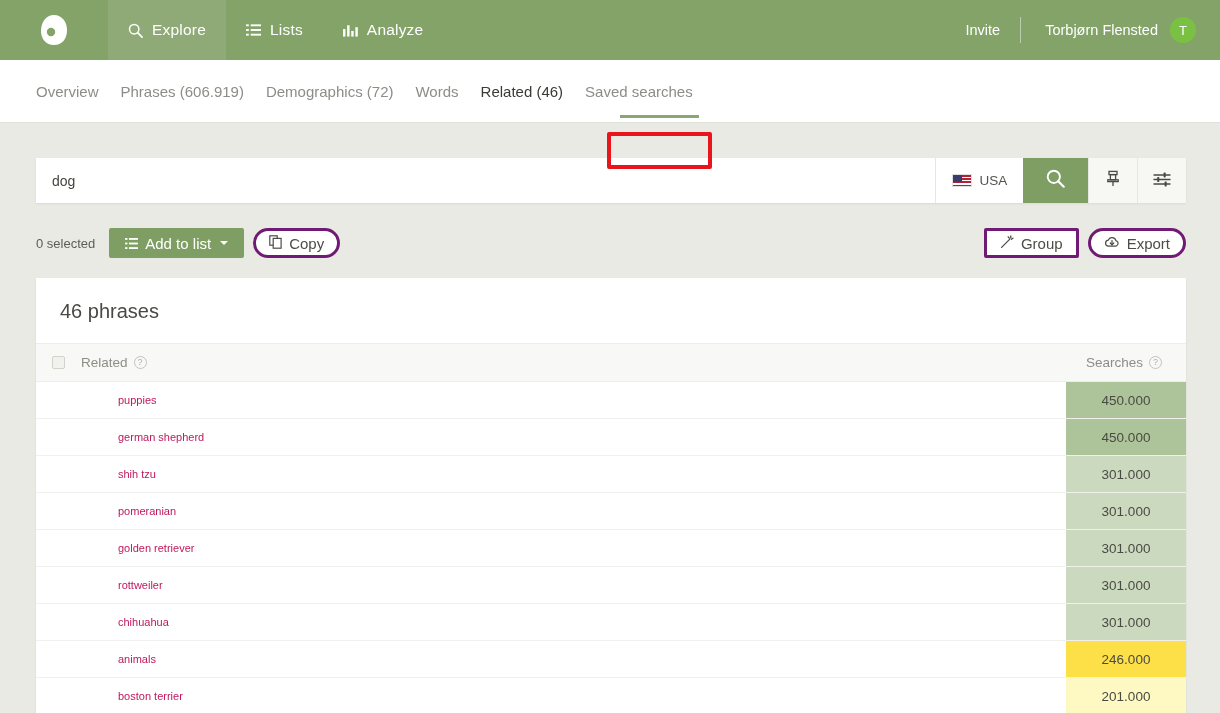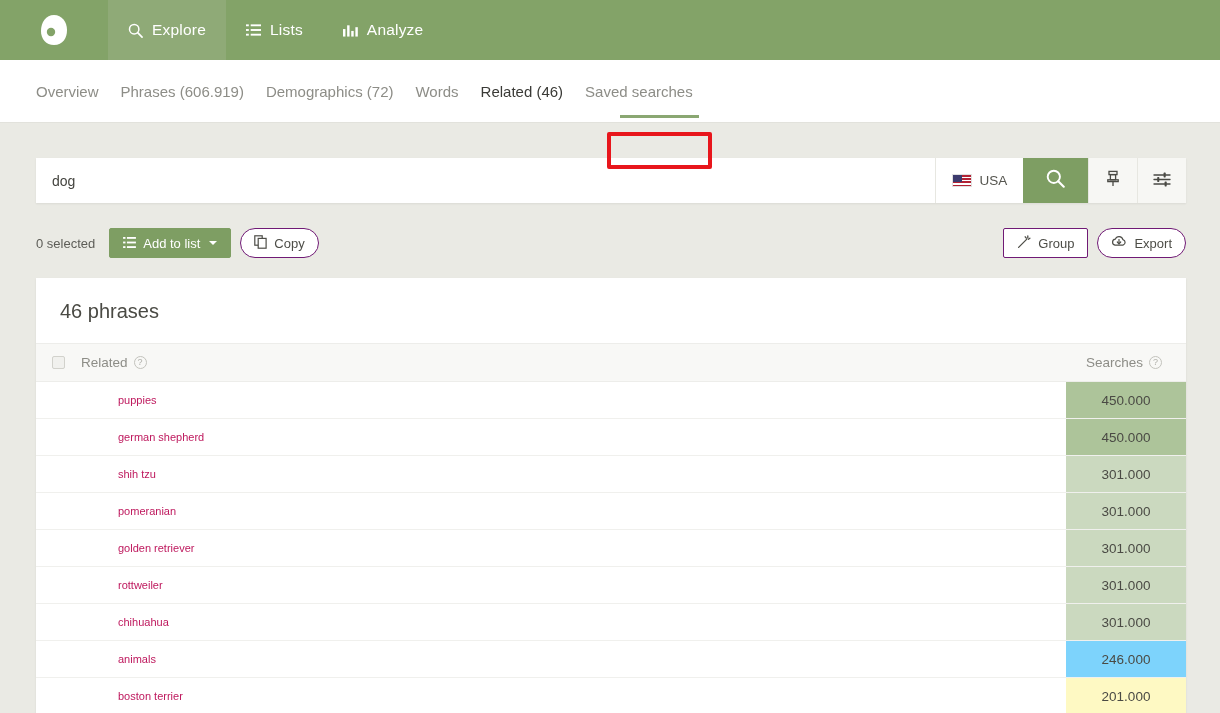--- a/index.html
+++ b/index.html
@@ -151,22 +151,22 @@
   .toolbar {
     margin: 25px 34px 0 36px;
     display: flex; align-items: center;
     height: 30px;
   }
   .selected-label { font-size: 13px; color: #5d5d57; margin-right: 14px; }
   .btn {
     height: 30px;
     display: inline-flex; align-items: center; gap: 7px;
     padding: 0 13px;
-    font-size: 13px;
-    border: 1px solid #701a75;
+    font-size: 15px;
+    border: 3px solid #701a75;
     background: #fff;
     color: #4d4d47;
     cursor: pointer;
     border-radius: 2px;
     white-space: nowrap;
   }
   .btn.primary {
     background: #7e9e63; border-color: #7e9e63; color: #fff;
   }
   .btn + .btn { margin-left: 9px; border-radius: 15px; }
@@ -281,20 +281,28 @@
             <rect x="4.4" y="2" width="2.6" height="12"></rect>
             <rect x="8.8" y="8" width="2.6" height="6"></rect>
             <rect x="13.2" y="4" width="2.6" height="10"></rect>
           </g>
         </svg>
       </span>
       <span>Analyze</span>
     </div>
   </div>
 
+  <div class="nav-right">
+    <div class="invite">Invite</div>
+    <div class="vdiv"></div>
+    <div class="user">
+      <span class="user-name">Torbjørn Flensted</span>
+      <span class="avatar">T</span>
+    </div>
+  </div>
 </div>
 
 <div class="tabbar">
   <div class="tab">Overview</div>
   <div class="tab">Phrases (606.919)</div>
   <div class="tab">Demographics (72)</div>
   <div class="tab">Words</div>
   <div class="tab current">Related (46)</div>
   <div class="tab">Saved searches</div>
   <div class="tab-underline"></div>
@@ -458,21 +466,21 @@
         <div class="row-val" style="background: rgb(203, 217, 191);">301.000</div>
       </div>
       <div class="row">
         <div class="row-check"></div>
         <div class="row-phrase">chihuahua</div>
         <div class="row-val" style="background: rgb(203, 217, 191);">301.000</div>
       </div>
       <div class="row">
         <div class="row-check"></div>
         <div class="row-phrase">animals</div>
-        <div class="row-val" style="background: #7dd3fc;">246.000</div>
+        <div class="row-val" style="background: #fde047;">246.000</div>
       </div>
       <div class="row">
         <div class="row-check"></div>
         <div class="row-phrase">boston terrier</div>
         <div class="row-val" style="background: #fef9c3;">201.000</div>
       </div>
     </div>
 </div>
 
 </body></html>

